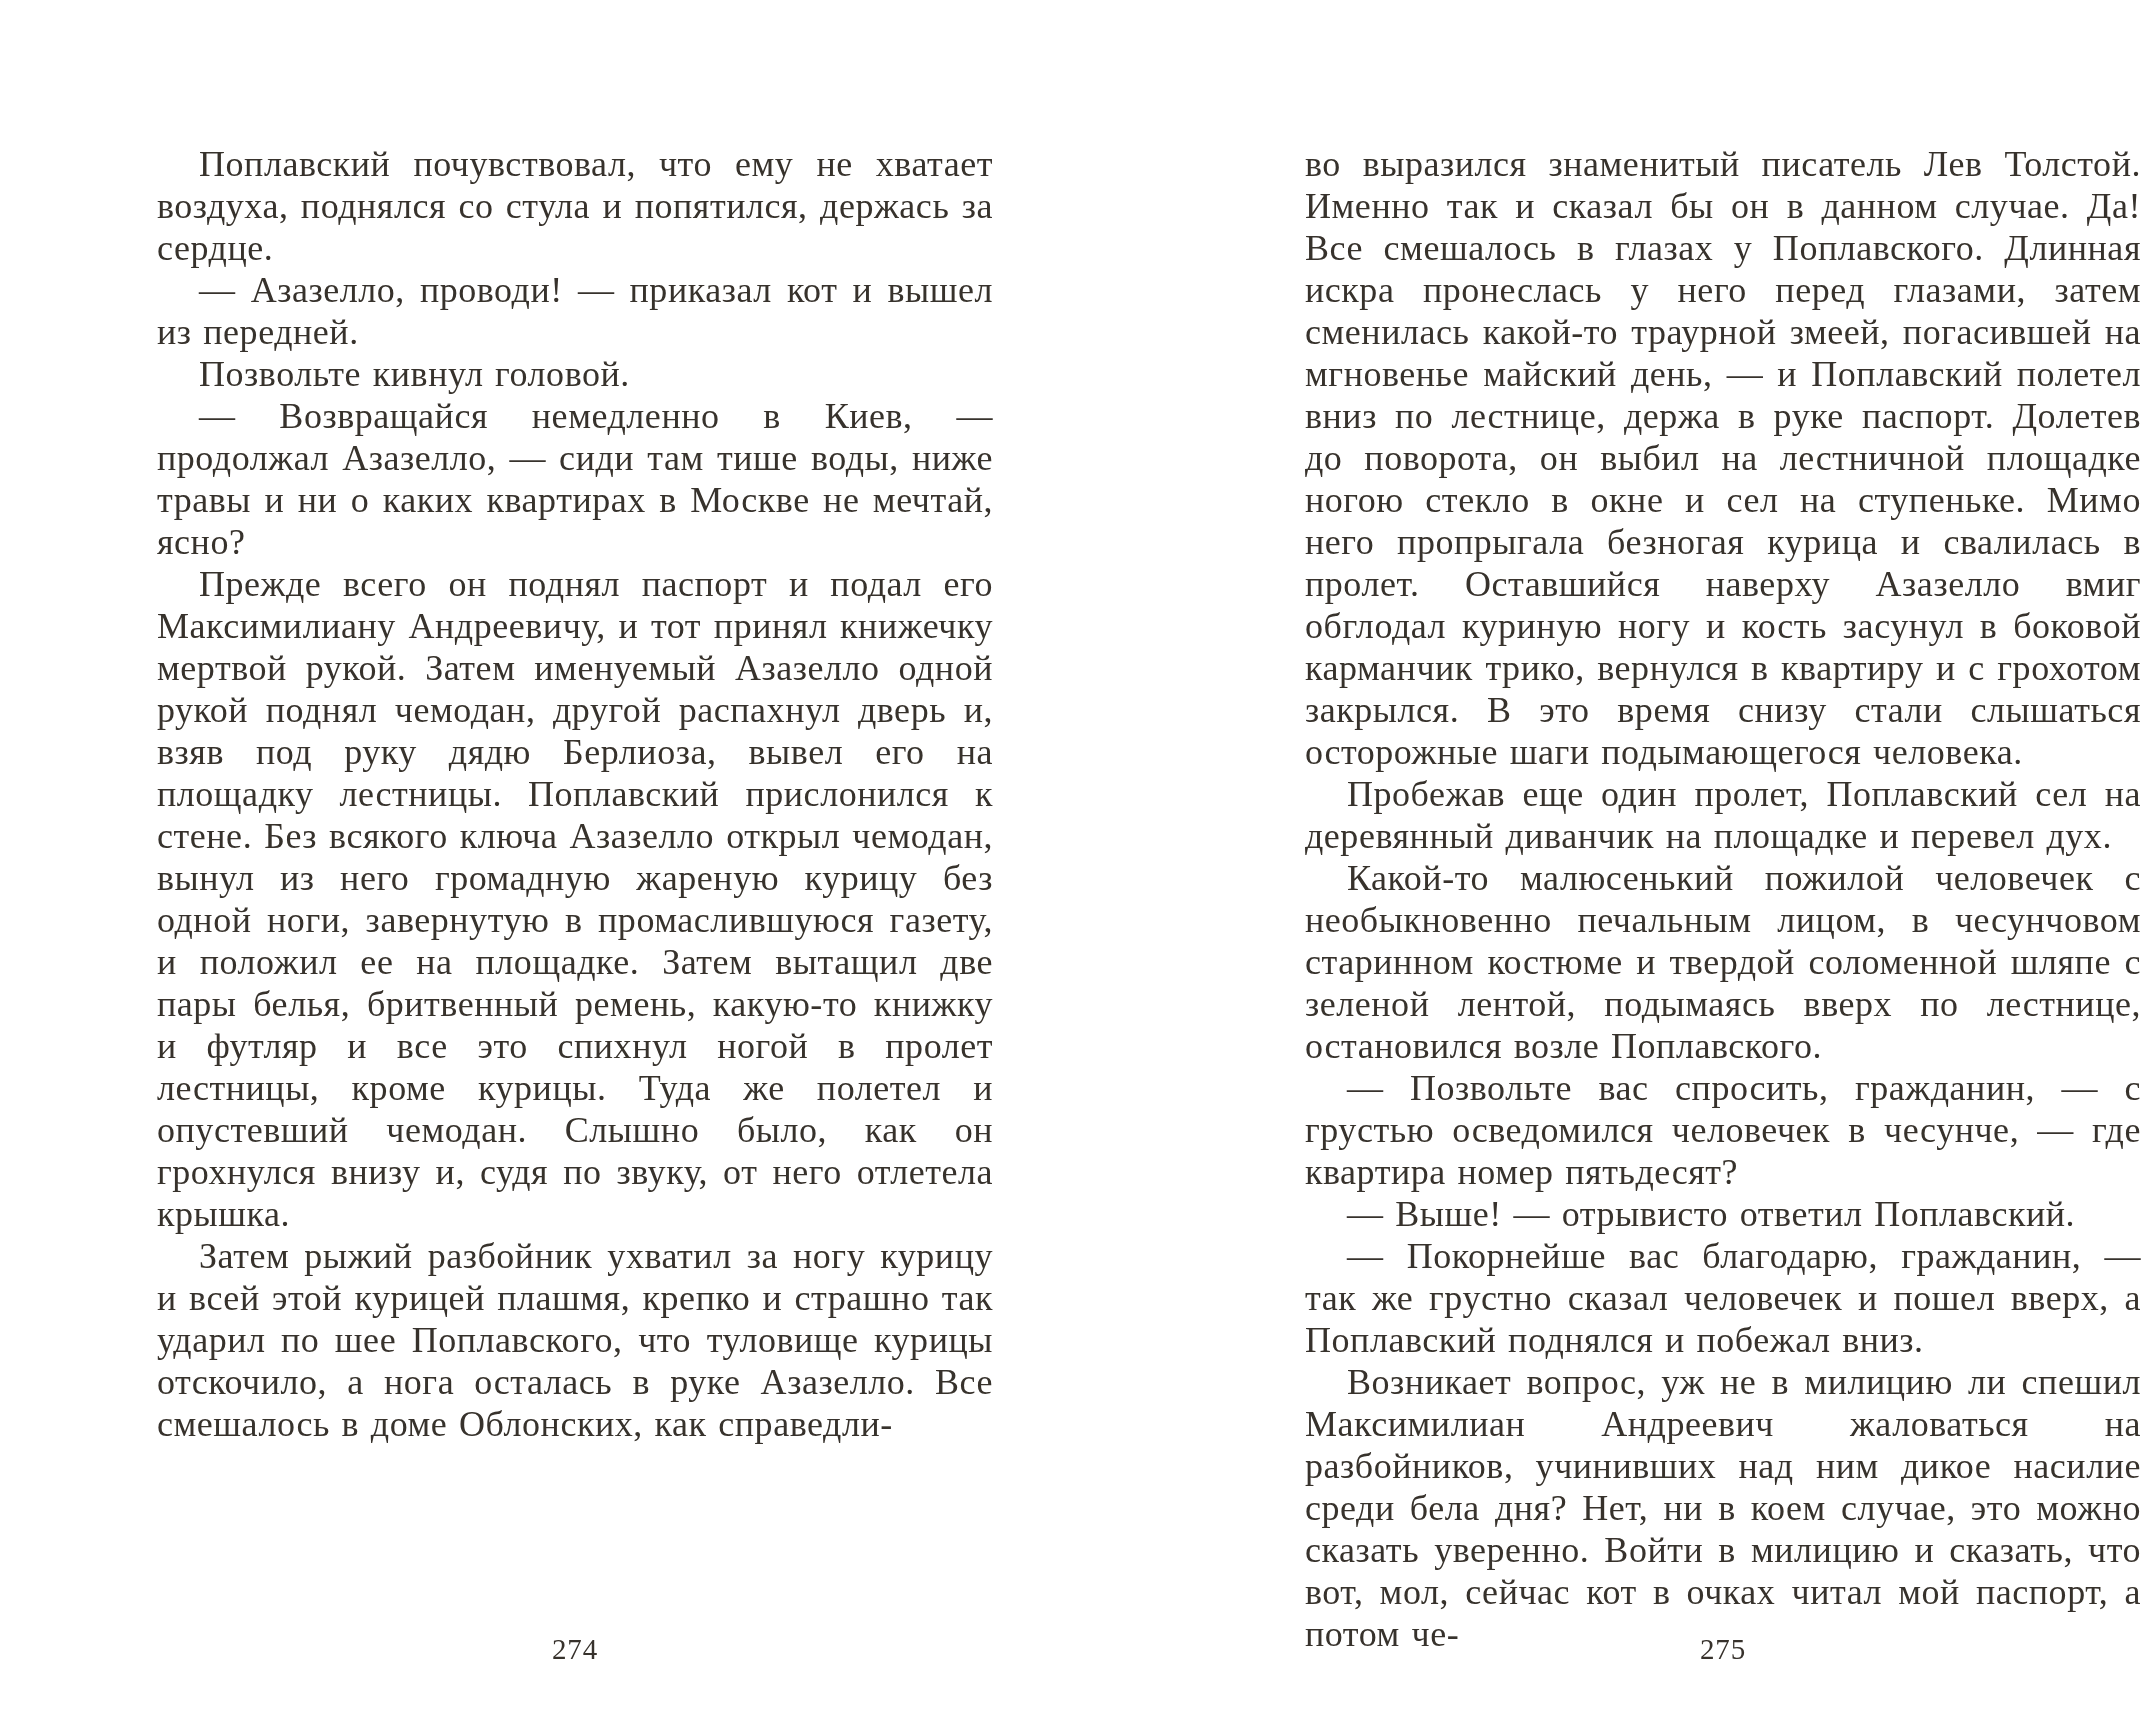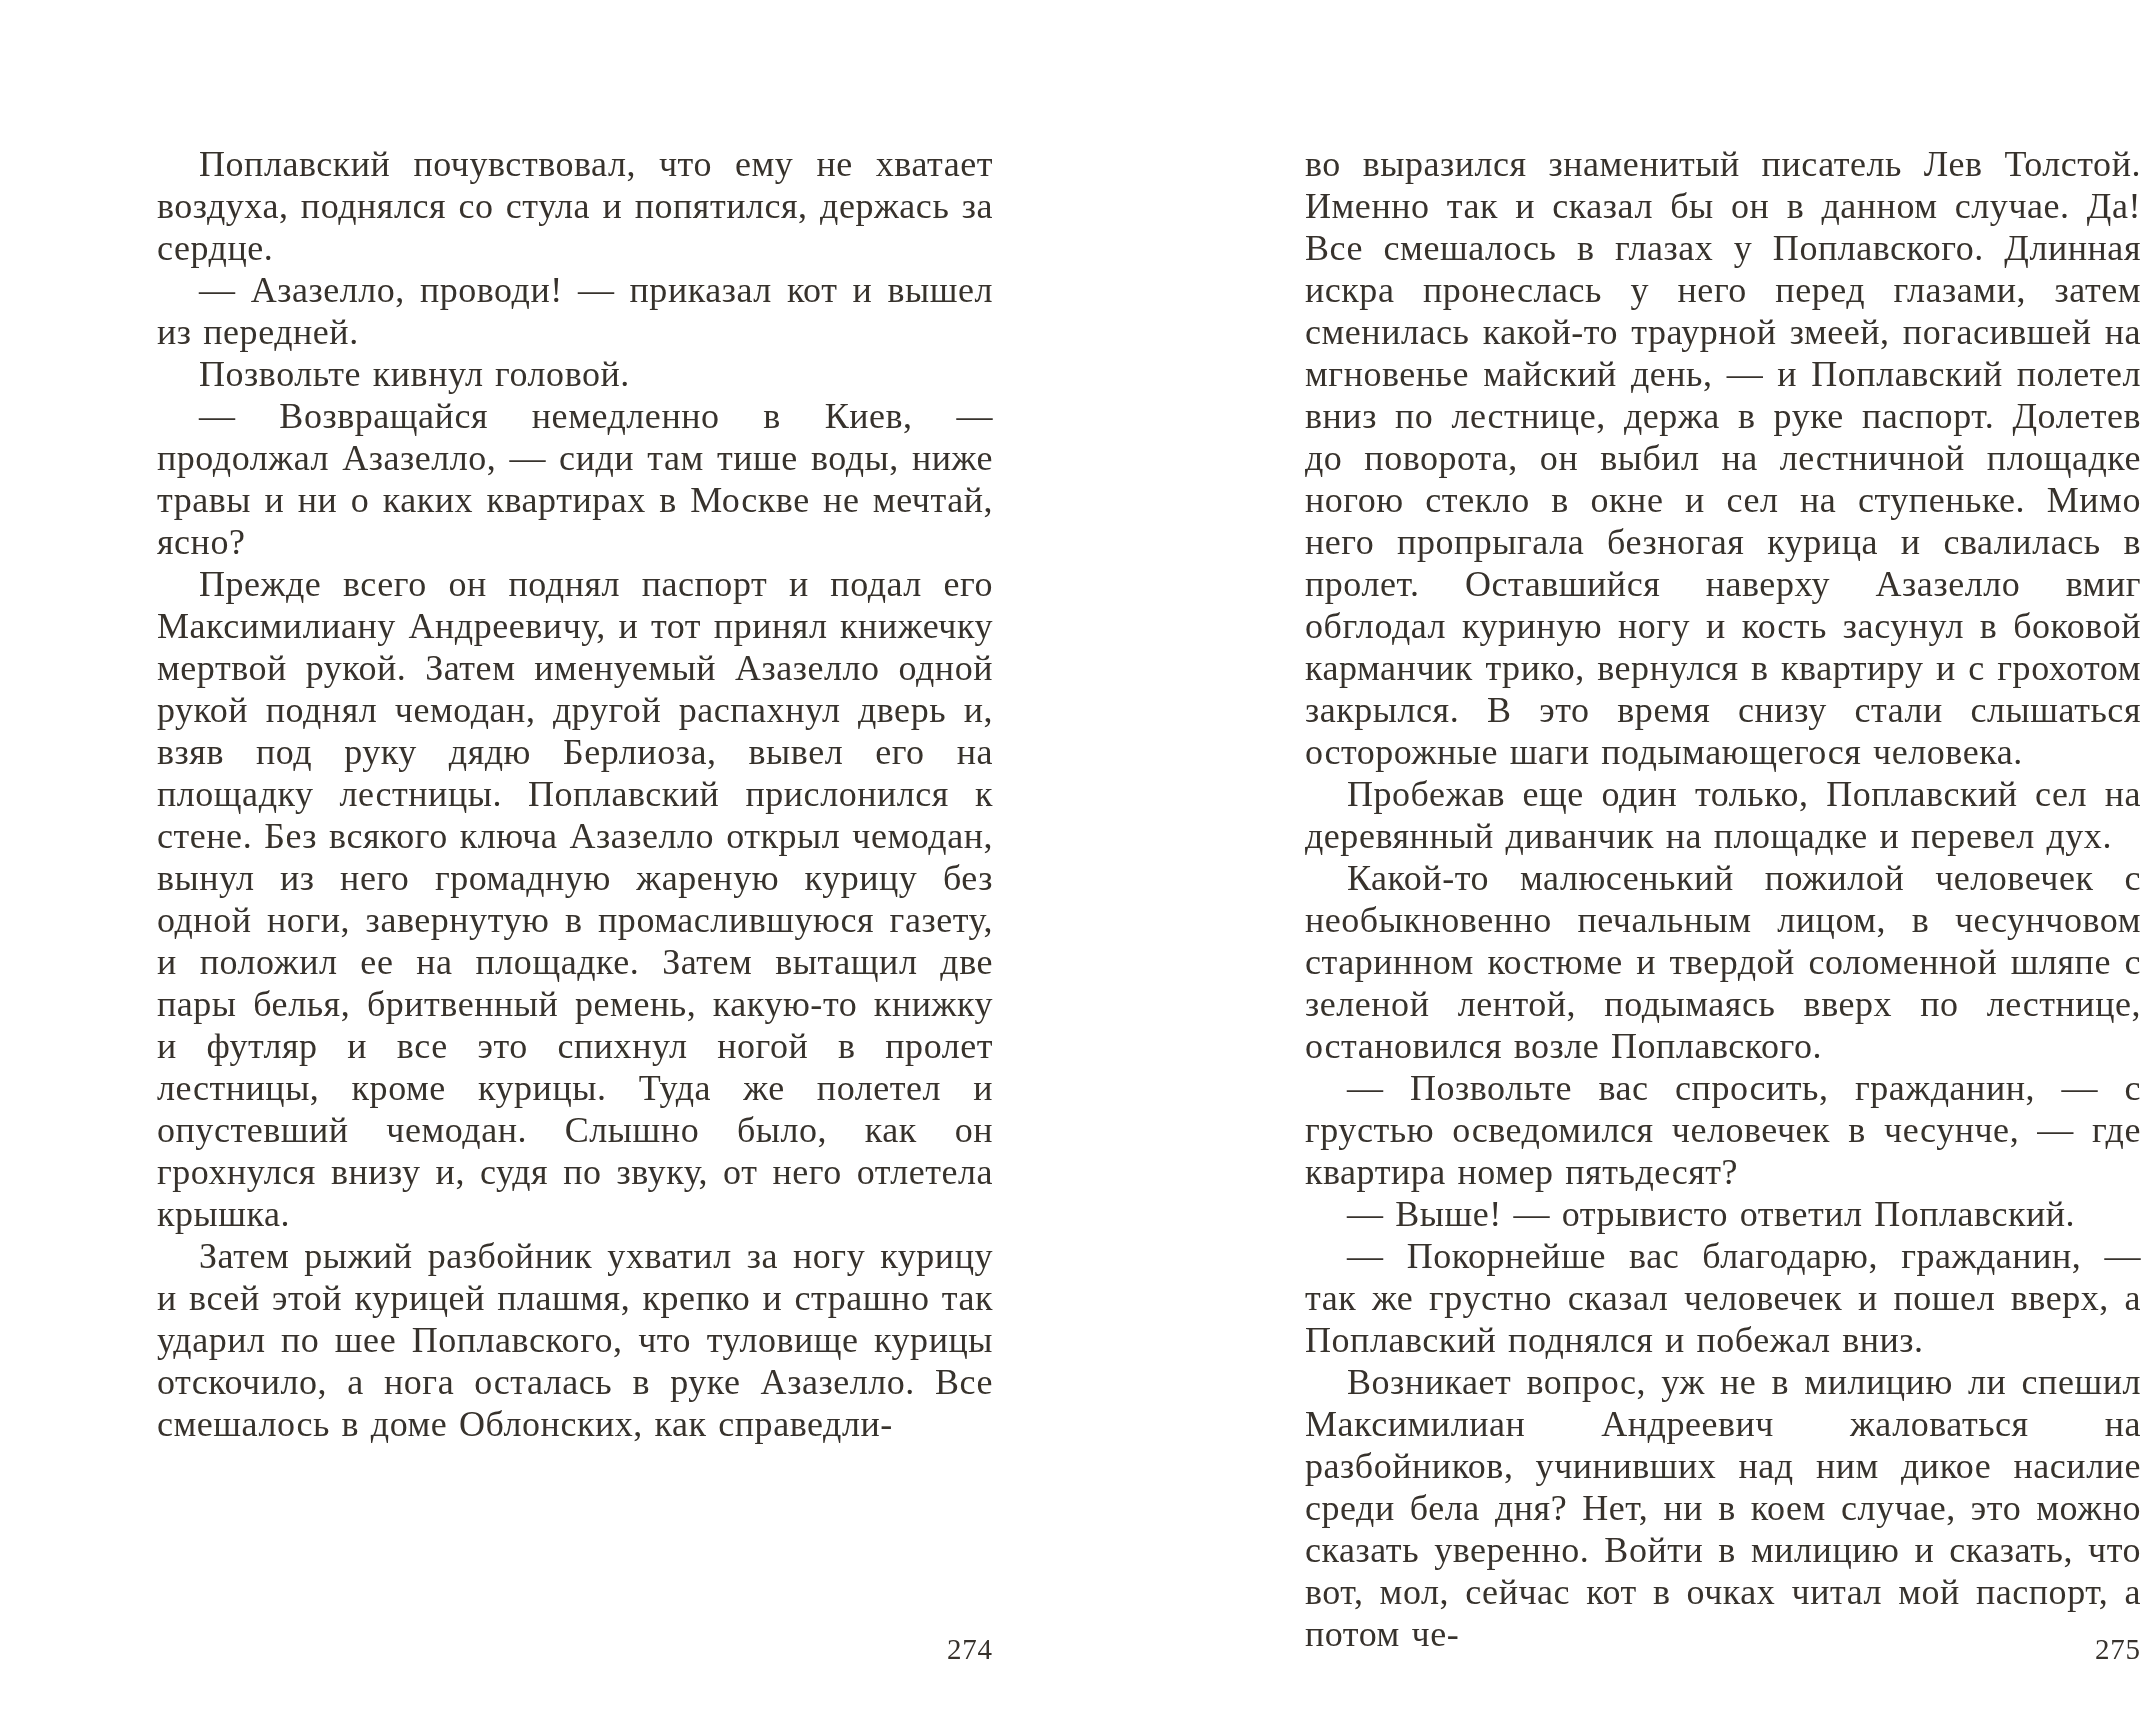--- a/index.html
+++ b/index.html
@@ -53,21 +53,21 @@
     word-spacing: 0.06em;
   }
   .para.no-indent {
     text-indent: 0;
   }
 
   .page-number {
     position: absolute;
     top: 1633px;
     width: 836px;
-    text-align: right;
+    text-align: center;
     font-size: 29px;
     letter-spacing: 0.03em;
     color: #37322c;
   }
   .page-left .page-number  { left: 157px; }
   .page-right .page-number { left: 229px; }
 </style>
 </head>
 <body>
 
@@ -81,21 +81,21 @@
       <p class="para">— Возвращайся немедленно в Киев, — продолжал Азазелло, — сиди там тише воды, ниже травы и ни о каких квартирах в Москве не мечтай, ясно?</p>
       <p class="para">Прежде всего он поднял паспорт и подал его Максимилиану Андреевичу, и тот принял книжечку мертвой рукой. Затем именуемый Азазелло одной рукой поднял чемодан, другой распахнул дверь и, взяв под руку дядю Берлиоза, вывел его на площадку лестницы. Поплавский прислонился к стене. Без всякого ключа Азазелло открыл чемодан, вынул из него громадную жареную курицу без одной ноги, завернутую в промаслившуюся газету, и положил ее на площадке. Затем вытащил две пары белья, бритвенный ремень, какую-то книжку и футляр и все это спихнул ногой в пролет лестницы, кроме курицы. Туда же полетел и опустевший чемодан. Слышно было, как он грохнулся внизу и, судя по звуку, от него отлетела крышка.</p>
       <p class="para">Затем рыжий разбойник ухватил за ногу курицу и всей этой курицей плашмя, крепко и страшно так ударил по шее Поплавского, что туловище курицы отскочило, а нога осталась в руке Азазелло. Все смешалось в доме Облонских, как справедли-</p>
     </div>
     <div class="page-number">274</div>
   </div>
 
   <div class="page page-right">
     <div class="text-block">
       <p class="para no-indent">во выразился знаменитый писатель Лев Толстой. Именно так и сказал бы он в данном случае. Да! Все смешалось в глазах у Поплавского. Длинная искра пронеслась у него перед глазами, затем сменилась какой-то траурной змеей, погасившей на мгновенье майский день, — и Поплавский полетел вниз по лестнице, держа в руке паспорт. Долетев до поворота, он выбил на лестничной площадке ногою стекло в окне и сел на ступеньке. Мимо него пропрыгала безногая курица и свалилась в пролет. Оставшийся наверху Азазелло вмиг обглодал куриную ногу и кость засунул в боковой карманчик трико, вернулся в квартиру и с грохотом закрылся. В это время снизу стали слышаться осторожные шаги подымающегося человека.</p>
-      <p class="para">Пробежав еще один только, Поплавский сел на деревянный диванчик на площадке и перевел дух.</p>
+      <p class="para">Пробежав еще один пролет, Поплавский сел на деревянный диванчик на площадке и перевел дух.</p>
       <p class="para">Какой-то малюсенький пожилой человечек с необыкновенно печальным лицом, в чесунчовом старинном костюме и твердой соломенной шляпе с зеленой лентой, подымаясь вверх по лестнице, остановился возле Поплавского.</p>
       <p class="para">— Позвольте вас спросить, гражданин, — с грустью осведомился человечек в чесунче, — где квартира номер пятьдесят?</p>
       <p class="para">— Выше! — отрывисто ответил Поплавский.</p>
       <p class="para">— Покорнейше вас благодарю, гражданин, — так же грустно сказал человечек и пошел вверх, а Поплавский поднялся и побежал вниз.</p>
       <p class="para">Возникает вопрос, уж не в милицию ли спешил Максимилиан Андреевич жаловаться на разбойников, учинивших над ним дикое насилие среди бела дня? Нет, ни в коем случае, это можно сказать уверенно. Войти в милицию и сказать, что вот, мол, сейчас кот в очках читал мой паспорт, а потом че-</p>
     </div>
     <div class="page-number">275</div>
   </div>
 
 </div>

